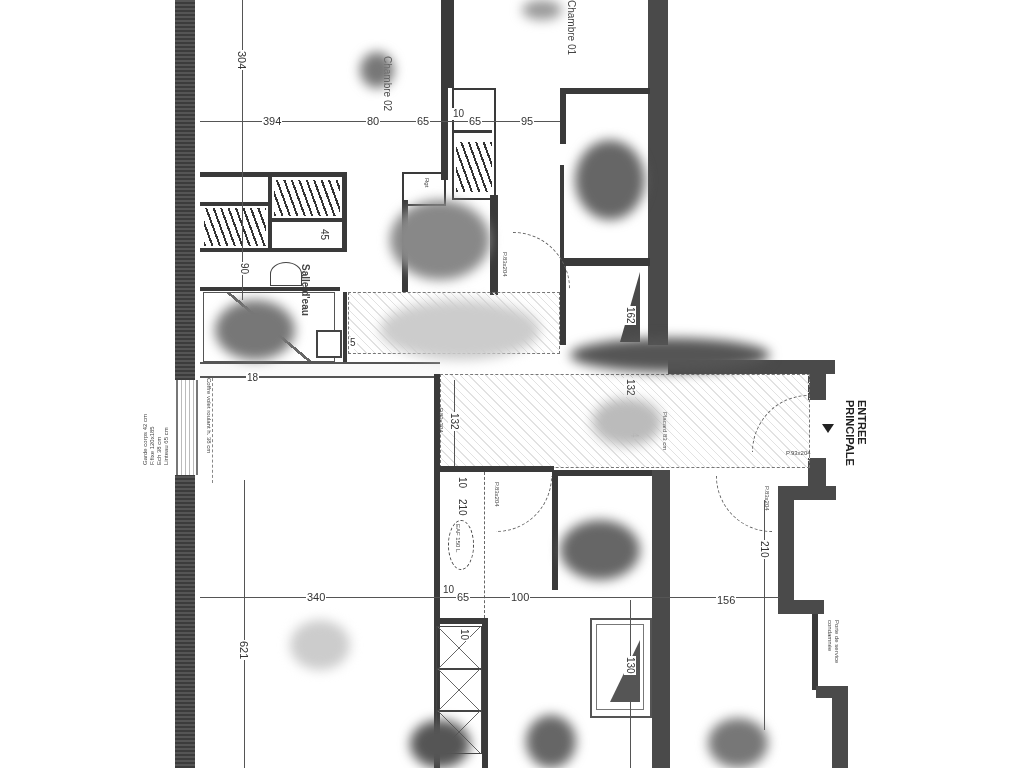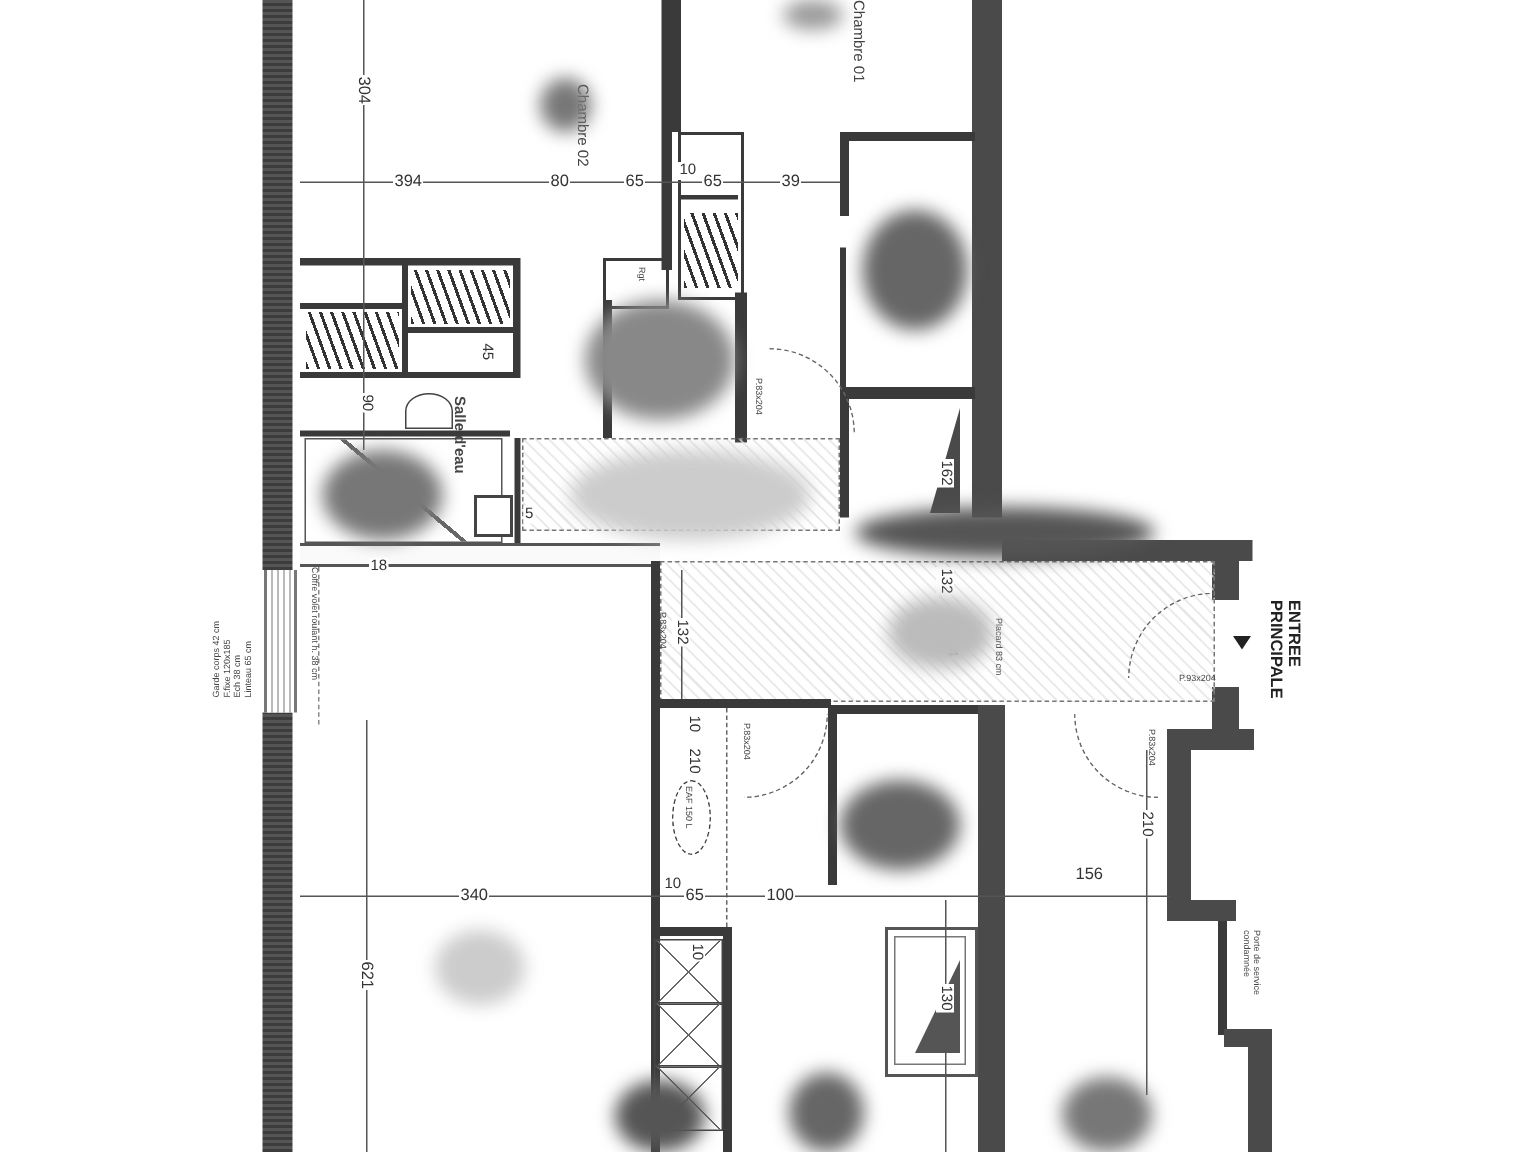--- a/index.html
+++ b/index.html
@@ -133,42 +133,42 @@
 <div class="abs tiny" style="left:786px;top:450px;">P.93x204</div>
 <div class="abs tiny" style="left:764px;top:486px;writing-mode:vertical-rl;">P.83x204</div>
 <div class="abs tiny" style="left:662px;top:412px;writing-mode:vertical-rl;">Placard 83 cm</div>
 
 <div class="dim-line-h" style="left:200px;top:121px;width:360px;"></div>
 <div class="dim" style="left:262px;top:115px;">394</div>
 <div class="dim" style="left:366px;top:115px;">80</div>
 <div class="dim" style="left:416px;top:115px;">65</div>
 <div class="dim" style="left:452px;top:108px;font-size:10px;">10</div>
 <div class="dim" style="left:468px;top:115px;">65</div>
-<div class="dim" style="left:520px;top:115px;">39</div>
+<div class="dim" style="left:520px;top:115px;">95</div>
 
 <div class="dim-line-v" style="left:242px;top:0;height:300px;"></div>
 <div class="dim" style="left:248px;top:50px;transform:rotate(90deg);transform-origin:left top;">304</div>
 
 <div class="dim" style="left:250px;top:262px;transform:rotate(90deg);transform-origin:left top;font-size:10px;">90</div>
 <div class="dim" style="left:349px;top:337px;font-size:10px;">5</div>
 <div class="dim" style="left:246px;top:372px;font-size:10px;">18</div>
 <div class="dim" style="left:330px;top:228px;font-size:10px;transform:rotate(90deg);transform-origin:left top;">45</div>
 
 <div class="dim-line-v" style="left:454px;top:380px;height:86px;"></div>
 <div class="dim" style="left:460px;top:412px;font-size:10px;transform:rotate(90deg);transform-origin:left top;">132</div>
 <div class="dim" style="left:636px;top:378px;font-size:10px;transform:rotate(90deg);transform-origin:left top;">132</div>
 <div class="dim" style="left:640px;top:420px;font-size:10px;transform:rotate(90deg);transform-origin:left top;">164</div>
 <div class="dim" style="left:636px;top:306px;font-size:10px;transform:rotate(90deg);transform-origin:left top;">162</div>
 
 <div class="dim-line-h" style="left:200px;top:597px;width:580px;"></div>
 <div class="dim" style="left:306px;top:591px;">340</div>
 <div class="dim" style="left:442px;top:584px;font-size:10px;">10</div>
 <div class="dim" style="left:456px;top:591px;">65</div>
 <div class="dim" style="left:510px;top:591px;">100</div>
-<div class="dim" style="left:716px;top:577px;">156</div>
+<div class="dim" style="left:716px;top:594px;">156</div>
 
 <div class="dim-line-v" style="left:244px;top:480px;height:288px;"></div>
 <div class="dim" style="left:250px;top:640px;transform:rotate(90deg);transform-origin:left top;">621</div>
 
 <div class="dim" style="left:468px;top:476px;font-size:10px;transform:rotate(90deg);transform-origin:left top;">10</div>
 <div class="dim" style="left:468px;top:498px;font-size:10px;transform:rotate(90deg);transform-origin:left top;">210</div>
 <div class="dim" style="left:470px;top:628px;font-size:10px;transform:rotate(90deg);transform-origin:left top;">10</div>
 <div class="dim-line-v" style="left:630px;top:600px;height:168px;"></div>
 <div class="dim" style="left:636px;top:656px;font-size:10px;transform:rotate(90deg);transform-origin:left top;">130</div>
 <div class="dim-line-v" style="left:764px;top:500px;height:230px;"></div>

